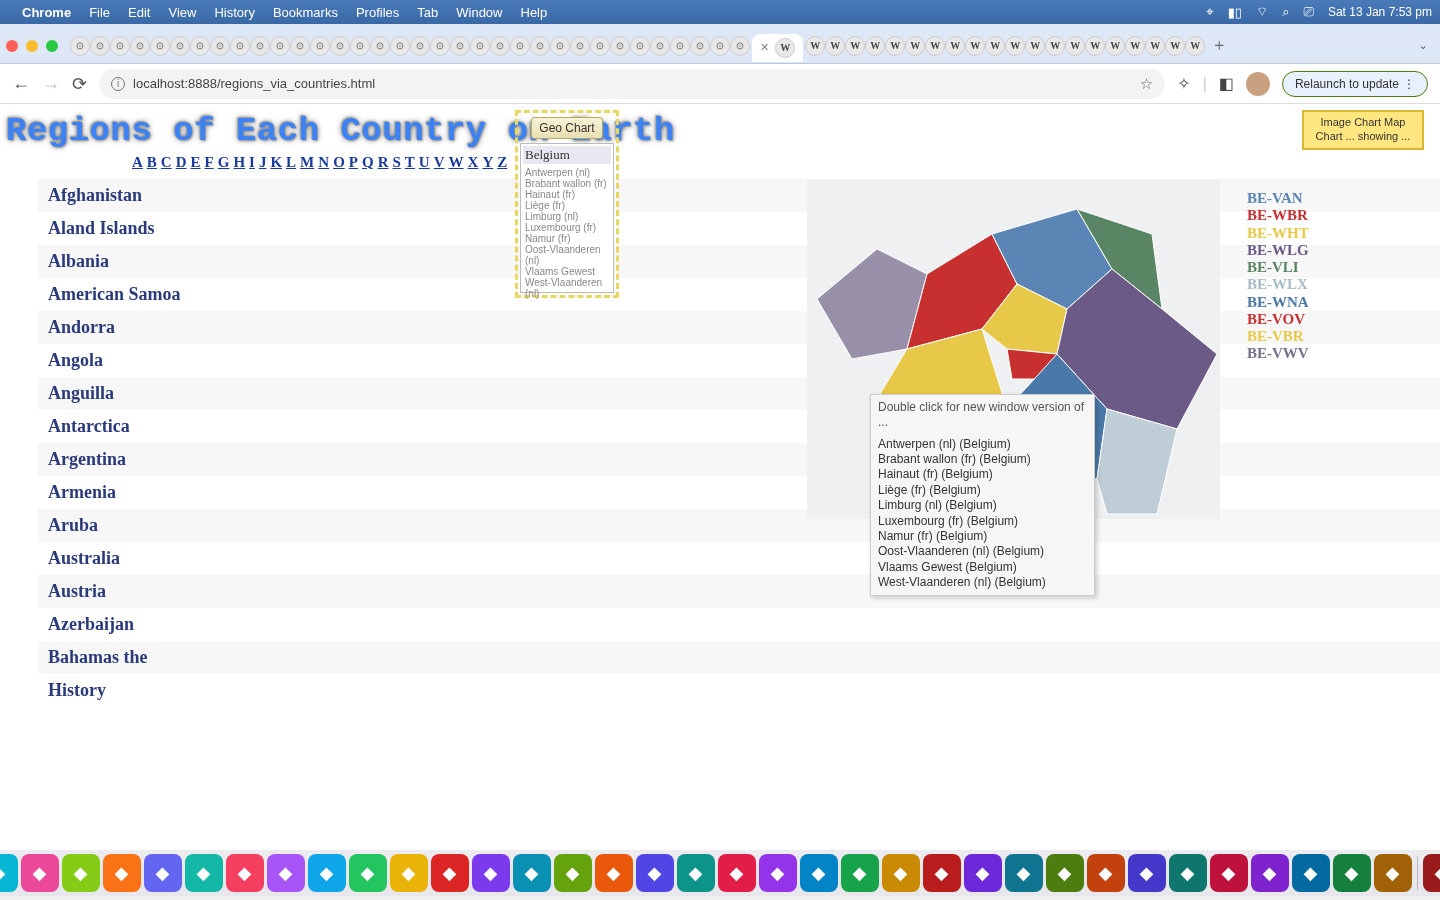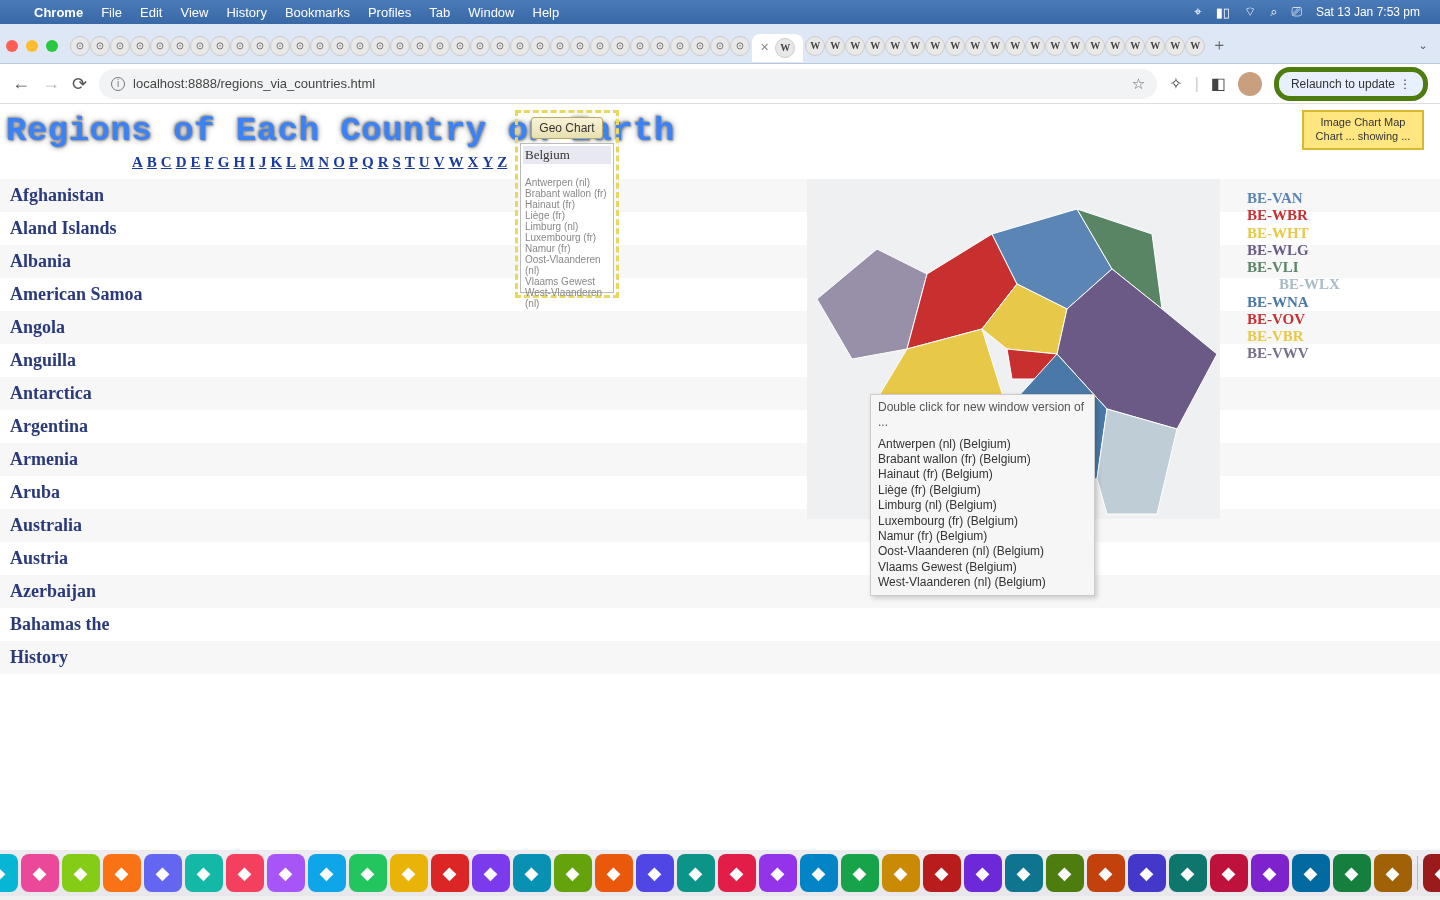--- a/index.html
+++ b/index.html
@@ -1,19 +1,19 @@
 <!DOCTYPE html>
 <html><head>
 <meta charset="utf-8">
 <style>
 * { margin:0; padding:0; box-sizing:border-box; }
 body { font-family:-apple-system,BlinkMacSystemFont,"Segoe UI",sans-serif; background:#f0f0f0; width:1440px; height:900px; overflow:hidden; }
 
 
-.menubar { height:24px; background:linear-gradient(#4a7ab8,#3968a6); color:#fff; display:flex; align-items:center; font-size:13px; padding:0 20px; }
+.menubar { height:24px; background:linear-gradient(#4a7ab8,#3968a6); color:#fff; display:flex; align-items:center; font-size:13px; padding:0 8px; }
 .menubar .apple { font-size:15px; margin-right:14px; }
 .menubar .left { display:flex; gap:18px; align-items:center; }
 .menubar .left strong { font-weight:600; }
 .menubar .right { margin-left:auto; display:flex; gap:14px; align-items:center; font-size:12px; }
 .menubar .icon { font-size:13px; }
 
 
 .tabstrip { height:40px; background:#dde7f5; border-bottom:1px solid #b8c8dd; display:flex; align-items:center; padding:4px 6px 0 6px; gap:2px; overflow:hidden; }
 .traffic { display:flex; gap:8px; margin-right:10px; align-items:center; }
 .tlight { width:12px; height:12px; border-radius:50%; }
@@ -26,35 +26,35 @@
 .tabstrip .chev { margin-left:auto; width:22px; height:22px; border-radius:4px; display:flex; align-items:center; justify-content:center; font-size:11px; color:#555; }
 
 
 .toolbar { height:40px; background:#fff; border-bottom:1px solid #ddd; display:flex; align-items:center; padding:0 12px; gap:12px; }
 .toolbar .nav { font-size:18px; color:#555; cursor:pointer; }
 .urlbar { flex:1; height:30px; background:#f1f3f4; border-radius:15px; display:flex; align-items:center; padding:0 12px; gap:8px; font-size:13px; color:#444; }
 .urlbar .info { border:1.5px solid #777; border-radius:50%; width:14px; height:14px; display:inline-flex; align-items:center; justify-content:center; font-size:10px; color:#777; }
 .urlbar .star { margin-left:auto; color:#666; font-size:15px; }
 .toolbar .tbicon { font-size:16px; color:#444; }
 .toolbar .avatar { width:24px; height:24px; border-radius:50%; background:#c8a080; }
-.relaunch { background:#e8f0fe; border:5px solid #4d7c0f; border-radius:16px; padding:5px 12px; font-size:12px; color:#333; display:flex; align-items:center; gap:4px; }
+.relaunch { background:#e8f0fe; border:1px solid #4d7c0f; border-radius:16px; padding:5px 12px; font-size:12px; color:#333; display:flex; align-items:center; gap:4px; }
 
 
 .page { position:relative; background:#fff; height:760px; overflow:hidden; }
 .title { font-family:Liberation Mono, monospace; font-size:34px; font-weight:bold; color:#3b82f6; text-shadow:0 0 6px #888,-1px -1px 2px #999,1px 1px 2px #999; padding:8px 0 0 6px; letter-spacing:0.5px; }
 .alphanav { font-family:Liberation Serif, serif; font-size:15px; color:#1a3a9e; padding:4px 0 4px 130px; }
 .alphanav span { text-decoration:underline; margin:0 2px; cursor:pointer; font-weight:bold; }
 .countrylist { margin-top:4px; }
-.countryrow { font-family:Georgia,serif; font-size:18px; font-weight:bold; color:#2a3a7a; padding:6px 0 6px 10px; }
+.countryrow { font-family:Georgia,serif; font-size:18px; font-weight:bold; color:#2a3a7a; padding:6px 0 6px 10px;margin-left:38px; }
 .countryrow:nth-child(odd) { background:#f7f7f7; }
 
 .geobox { position:absolute; left:515px; top:6px; width:104px; border:3px dashed #e8d860; padding:2px; }
 .geobtn { display:block; width:72px; margin:2px auto 4px auto; background:linear-gradient(#f8f3d8,#e8dfb0); border:1px solid #b8a860; border-radius:3px; font-size:12px; padding:3px 0; text-align:center; color:#333; }
 .listbox { border:1px solid #bbb; background:#fff; font-size:10px; padding:2px; height:150px; }
-.listbox .hdr { background:#e8e8f0; font-size:13px; font-family:Georgia,serif; color:#333; padding:1px 2px; margin-bottom:13px; }
+.listbox .hdr { background:#e8e8f0; font-size:13px; font-family:Georgia,serif; color:#333; padding:1px 2px; margin-bottom:3px; }
 .listbox .opt { color:#888; padding:0 2px; line-height:1.1; }
 
 .mapwrap { position:absolute; left:807px; top:75px; width:413px; height:340px; background:#eef0f2; }
 .mapwrap svg { width:100%; height:100%; }
 
 .maplegend { position:absolute; left:1247px; top:86px; font-family:Georgia,serif; font-size:15px; font-weight:bold; line-height:1.15; }
 
 .tooltip { position:absolute; left:870px; top:290px; width:225px; background:#f6f6f6; border:1px solid #ccc; box-shadow:2px 2px 5px rgba(0,0,0,0.2); font-size:12px; color:#333; padding:5px 7px; line-height:1.28; }
 .tooltip .tt-hdr { color:#555; margin-bottom:6px; font-size:12px; }
 
@@ -130,20 +130,21 @@
 
 <div class="page">
   <div class="title">Regions of Each Country on Earth</div>
   <div class="alphanav" id="alphanav"><span>A</span><span>B</span><span>C</span><span>D</span><span>E</span><span>F</span><span>G</span><span>H</span><span>I</span><span>J</span><span>K</span><span>L</span><span>M</span><span>N</span><span>O</span><span>P</span><span>Q</span><span>R</span><span>S</span><span>T</span><span>U</span><span>V</span><span>W</span><span>X</span><span>Y</span><span>Z</span></div>
 
   <div class="countrylist" id="countrylist">
       <div class="countryrow">Afghanistan</div>
       <div class="countryrow">Aland Islands</div>
       <div class="countryrow">Albania</div>
       <div class="countryrow">American Samoa</div>
+      <div class="countryrow">Andorra</div>
       <div class="countryrow">Angola</div>
       <div class="countryrow">Anguilla</div>
       <div class="countryrow">Antarctica</div>
       <div class="countryrow">Argentina</div>
       <div class="countryrow">Armenia</div>
       <div class="countryrow">Aruba</div>
       <div class="countryrow">Australia</div>
       <div class="countryrow">Austria</div>
       <div class="countryrow">Azerbaijan</div>
       <div class="countryrow">Bahamas the</div>
@@ -183,21 +184,21 @@
       <path d="M290 300 L300 230 L370 250 L350 335 L300 335 Z" fill="#bfcdd6" stroke="#fff"></path>
     </svg>
   </div>
 
   <div class="maplegend" id="maplegend">
       <div style="color: rgb(91, 133, 181);">BE-VAN</div>
       <div style="color: rgb(200, 48, 48);">BE-WBR</div>
       <div style="color: rgb(232, 200, 72);">BE-WHT</div>
       <div style="color: rgb(106, 90, 133);">BE-WLG</div>
       <div style="color: rgb(90, 133, 101);">BE-VLI</div>
-      <div style="color: rgb(168, 187, 200); margin-left: 32px;">BE-WLX</div>
+      <div style="color: rgb(168, 187, 200);">BE-WLX</div>
       <div style="color: rgb(74, 120, 168);">BE-WNA</div>
       <div style="color: rgb(200, 48, 48);">BE-VOV</div>
       <div style="color: rgb(232, 200, 72);">BE-VBR</div>
       <div style="color: rgb(120, 112, 136);">BE-VWV</div>
     </div>
 
   <div class="tooltip">
     <div class="tt-hdr">Double click for new window version of ...</div>
     <div id="ttlines">
         <div>Antwerpen (nl) (Belgium)</div>

